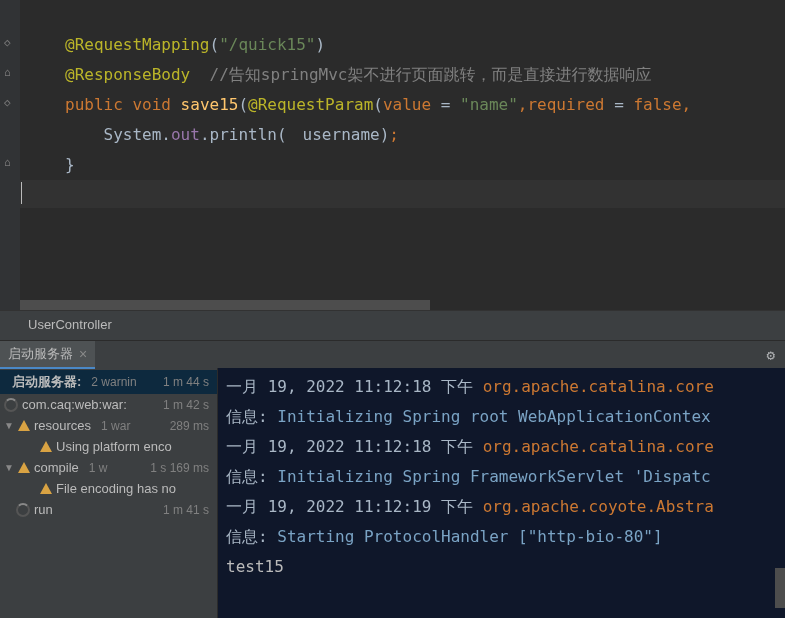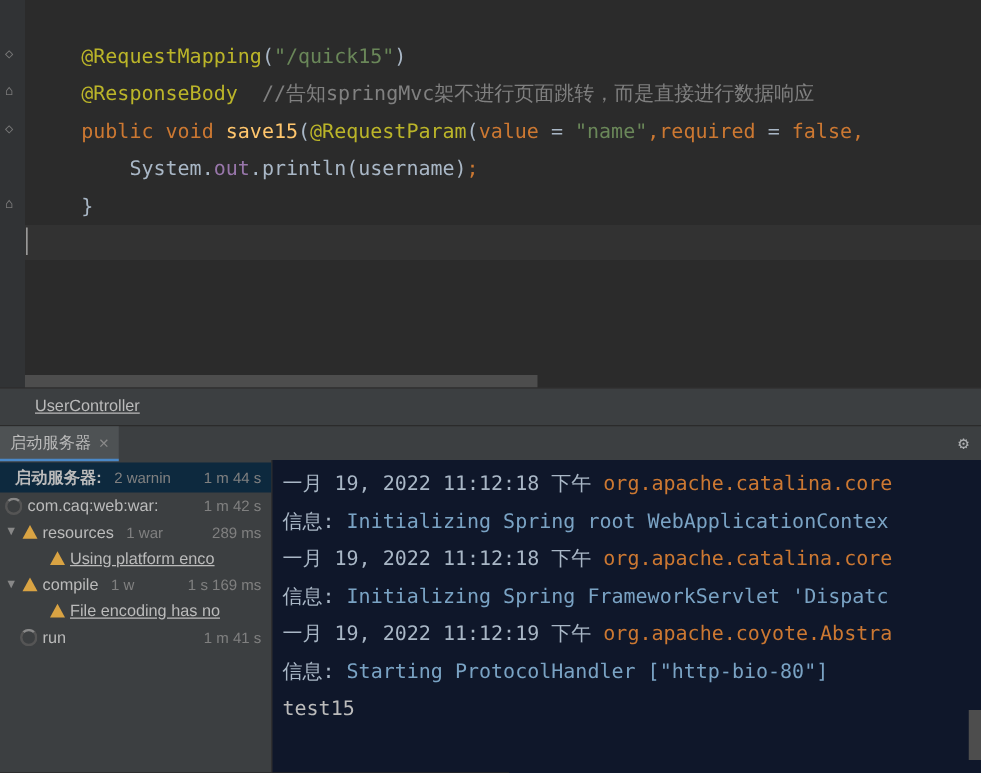--- a/index.html
+++ b/index.html
@@ -39,21 +39,21 @@
       line-height: 30px;
       font-size: 16px;
       white-space: pre;
     }
     .annotation { color: #bbb529; }
     .paren { color: #a9b7c6; }
     .string { color: #6a8759; }
     .comment { color: #808080; }
     .keyword { color: #cc7832; }
     .method-decl { color: #ffc66d; }
-    .param { color: #a9b7c6; }
+    .param { color: #a9b7c6; margin-left: 16px; }
     .sys { color: #a9b7c6; }
     .field-static { color: #9876aa; }
     .method-call { color: #a9b7c6; }
     .caret-line {
       background: #323232;
       position: absolute;
       left: 20px;
       right: 0;
       height: 28px;
       top: 180px;
@@ -76,21 +76,20 @@
       border-radius: 0;
     }
     .breadcrumb {
       background: #3c3f41;
       height: 30px;
       padding: 6px 28px;
       color: #bbbbbb;
       font-family: 'Segoe UI', sans-serif;
       font-size: 13px;
       border-top: 1px solid #323232;
-      text-decoration: underline;
     }
     .tabs-bar {
       background: #3c3f41;
       height: 28px;
       display: flex;
       align-items: center;
       border-top: 1px solid #2b2b2b;
       position: relative;
     }
     .tab {
@@ -161,21 +160,21 @@
     .task-warn {
       width: 0;
       height: 0;
       border-left: 6px solid transparent;
       border-right: 6px solid transparent;
       border-bottom: 11px solid #d9a343;
       flex-shrink: 0;
     }
     .task-name { color: #bbbbbb; flex-shrink: 0; }
     .task-meta { color: #808080; font-size: 12px; margin-left: auto; padding-right: 4px; flex-shrink: 0; }
-    .task-detail { color: #bbbbbb; overflow: hidden; text-decoration: underline; }
+    .task-detail { color: #bbbbbb; overflow: hidden; }
     .console {
       flex: 1;
       background: #0f172a;
       padding: 4px 8px;
       font-size: 16px;
       line-height: 30px;
       white-space: pre;
       overflow: hidden;
     }
     .log-date { color: #a9b7c6; }

